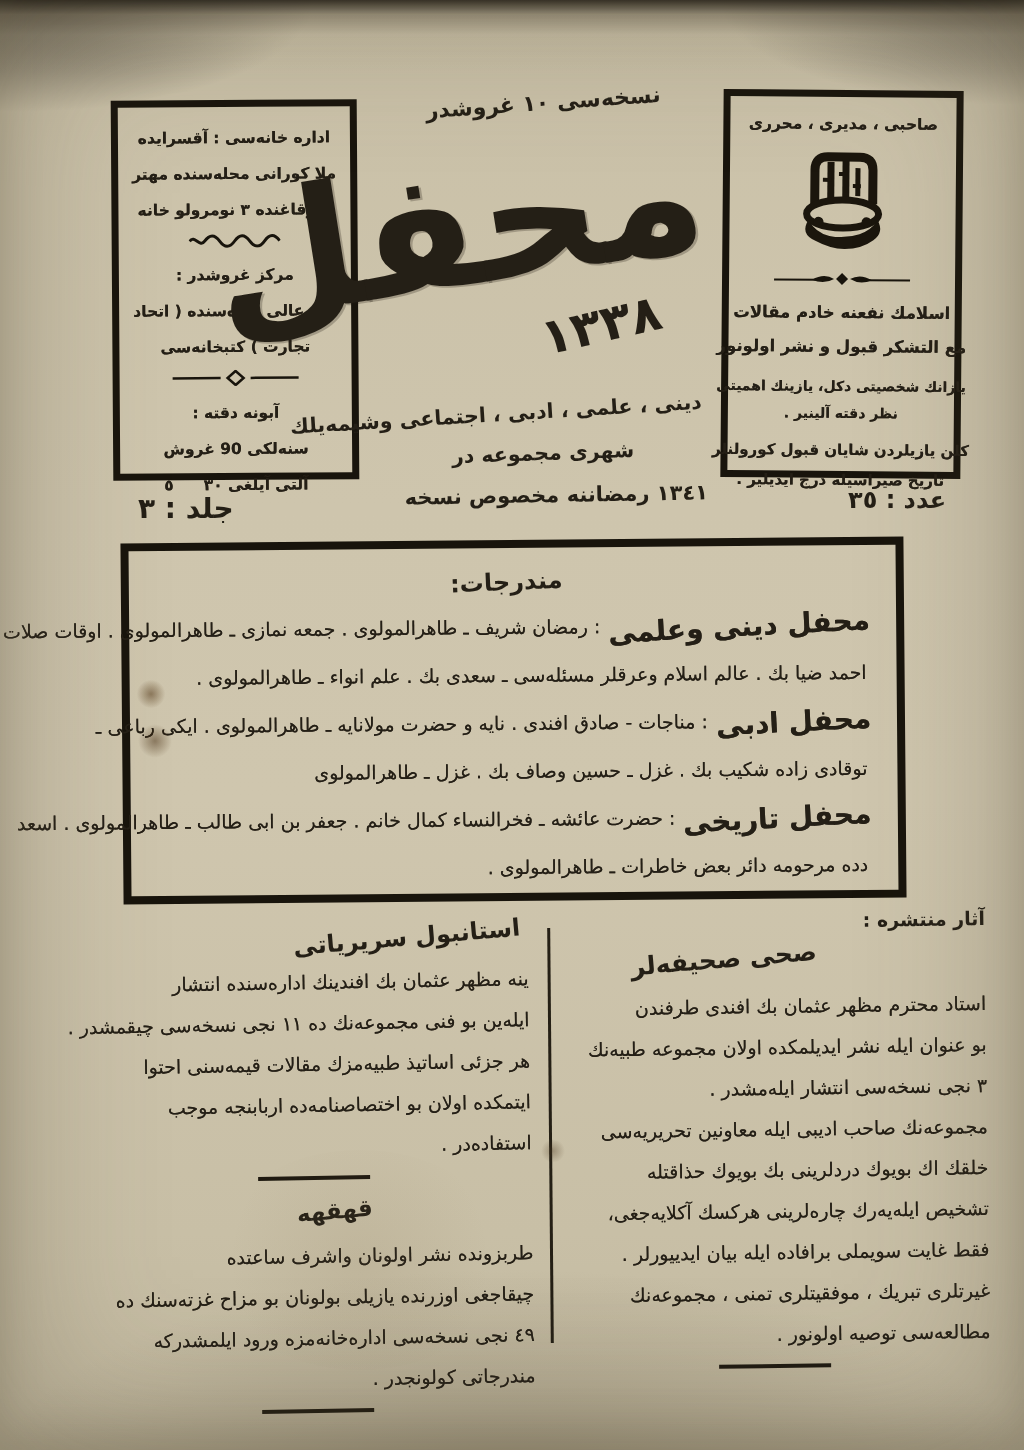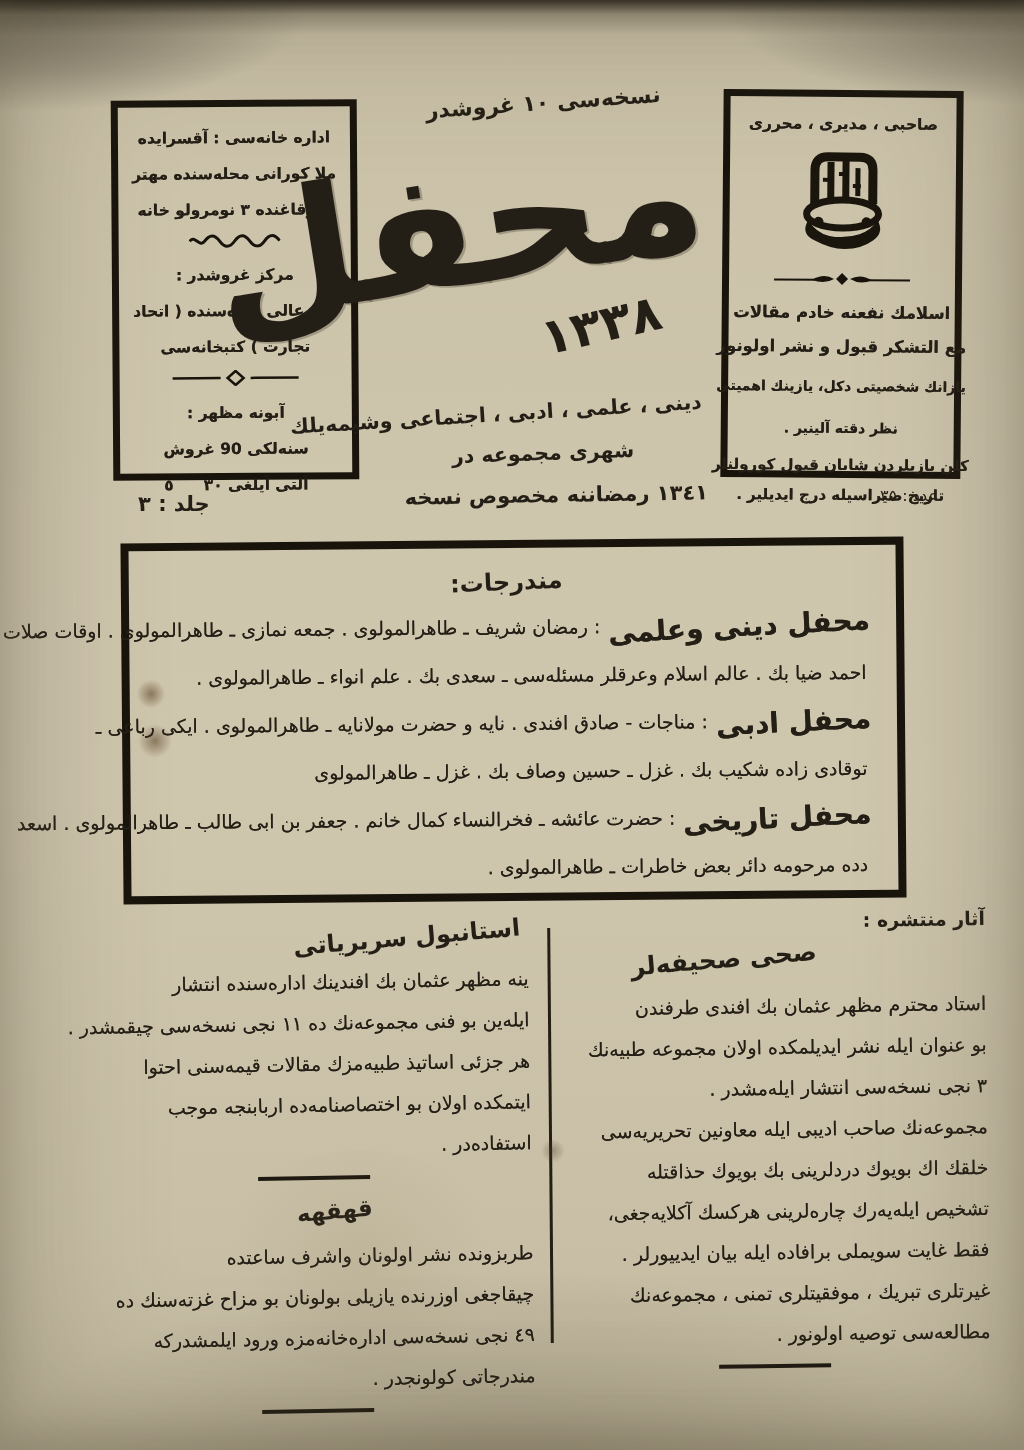--- a/index.html
+++ b/index.html
@@ -24,40 +24,40 @@
   .stain.s2{left:138px;top:724px;width:34px;height:34px;background:radial-gradient(circle,rgba(74,48,20,.5),rgba(74,48,20,0) 70%);}
   .stain.s3{left:540px;top:1140px;width:26px;height:22px;background:radial-gradient(circle,rgba(70,50,24,.35),rgba(70,50,24,0) 70%);}
   .stain.s4{left:210px;top:1150px;width:300px;height:220px;background:radial-gradient(circle,rgba(120,100,66,.10),rgba(120,100,66,0) 70%);}
 
   .box{position:absolute;box-sizing:border-box;border:7px solid #18140c;background:rgba(210,202,178,.12);}
   .admin-box{left:112px;top:100px;width:246px;height:380px;transform:rotate(-.4deg);
     display:flex;flex-direction:column;align-items:center;padding-top:13px;}
   .owner-box{left:722px;top:90px;width:240px;height:388px;transform:rotate(.5deg);
     display:flex;flex-direction:column;align-items:center;padding-top:9px;}
   .bline{font-size:15.5px;font-weight:bold;line-height:36px;white-space:nowrap;text-shadow:0 0 .6px rgba(35,28,18,.8);}
-  .bline.sm{font-size:14px;line-height:27px;margin-top:15px;}
+  .bline.sm{font-size:14px;line-height:27px;}
   .bline.md{font-size:15px;line-height:30px;}
   .sub-row{display:flex;gap:30px;align-items:center;}
   .orn{margin:5px 0;}
 
   .price-line{position:absolute;left:398px;top:90px;width:290px;text-align:center;
     font-size:22px;font-weight:bold;transform:rotate(-4deg);}
   .main-title{position:absolute;left:344px;top:112px;width:360px;text-align:center;
     font-size:168px;font-weight:bold;line-height:1.25;transform:rotate(-9deg);
     text-shadow:2px 2px 0 rgba(30,24,14,.25);}
   .year-numerals{position:absolute;left:540px;top:296px;font-size:50px;font-weight:bold;
     letter-spacing:9px;transform:rotate(-13deg);}
   .subtitle-1{position:absolute;left:362px;top:400px;width:340px;text-align:center;
     font-size:20.5px;font-weight:bold;transform:rotate(-3.5deg);white-space:nowrap;}
   .subtitle-2{position:absolute;left:428px;top:441px;width:230px;text-align:center;
     font-size:20.5px;font-weight:bold;transform:rotate(-2deg);}
   .special-issue{position:absolute;left:408px;top:483px;width:300px;text-align:center;
     font-size:21px;font-weight:bold;transform:rotate(-1deg);white-space:nowrap;}
-  .issue-label{position:absolute;left:880px;top:486px;font-size:16px;font-weight:normal;}
-  .volume-label{position:absolute;left:138px;top:492px;font-size:21px;font-weight:bold;text-align:right;}
+  .issue-label{position:absolute;left:848px;top:486px;font-size:24px;font-weight:bold;}
+  .volume-label{position:absolute;left:138px;top:492px;font-size:28px;font-weight:bold;text-align:right;}
 
   .contents-box{position:absolute;left:122px;top:540px;width:783px;height:361px;box-sizing:border-box;
     border:8px solid #18140c;transform:rotate(-.5deg);padding:14px 26px 0 14px;}
   .toc-header{text-align:center;font-size:24px;font-weight:bold;transform:rotate(-2deg);height:40px;line-height:40px;}
   .toc-row{font-size:19px;line-height:50px;height:50px;white-space:nowrap;text-align:right;text-shadow:0 0 .5px rgba(35,28,18,.8);}
   .toc-row.cont{line-height:46px;height:46px;padding-right:4px;}
   .toc-sec{display:inline-block;font-size:28px;font-weight:bold;transform:rotate(-2.5deg);margin-left:8px;vertical-align:-4px;}
 
   .column{position:absolute;text-align:right;}
   .left-col{left:95px;top:918px;width:437px;transform:rotate(-1deg);}
@@ -85,21 +85,21 @@
     <div class="bline">مركز غروشدر :</div>
     <div class="bline">باب عالى جاده‌سنده ( اتحاد</div>
     <div class="bline">تجارت ) كتبخانه‌سى</div>
     <div class="orn">
       <svg width="130" height="16" viewBox="0 0 130 16">
           <line x1="2" y1="8" x2="50" y2="8" stroke="#18140c" stroke-width="2.5"></line>
           <path d="M65 1 L73 8 L65 15 L57 8 Z" fill="none" stroke="#18140c" stroke-width="2.5"></path>
           <line x1="80" y1="8" x2="128" y2="8" stroke="#18140c" stroke-width="2.5"></line>
         </svg>
     </div>
-    <div class="bline">آبونه مظهر :</div>
+    <div class="bline">آبونه دقته :</div>
     <div class="bline">سنه‌لكى 90 غروش</div>
     <div class="sub-row">
       <span class="bline">آلتى آيلغى ٣٠</span>
       <span class="bline">٥</span>
     </div>
   </div>
 
   <div class="price-line">نسخه‌سى ١٠ غروشدر</div>
   <div class="main-title">محفل</div>
   <div class="year-numerals">١٣٣٨</div>

